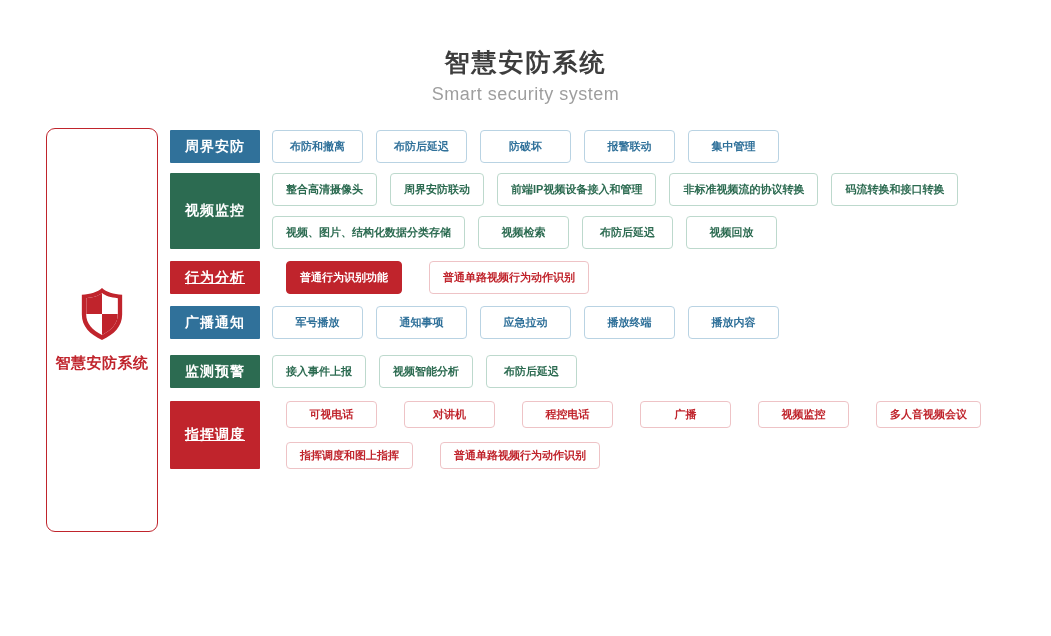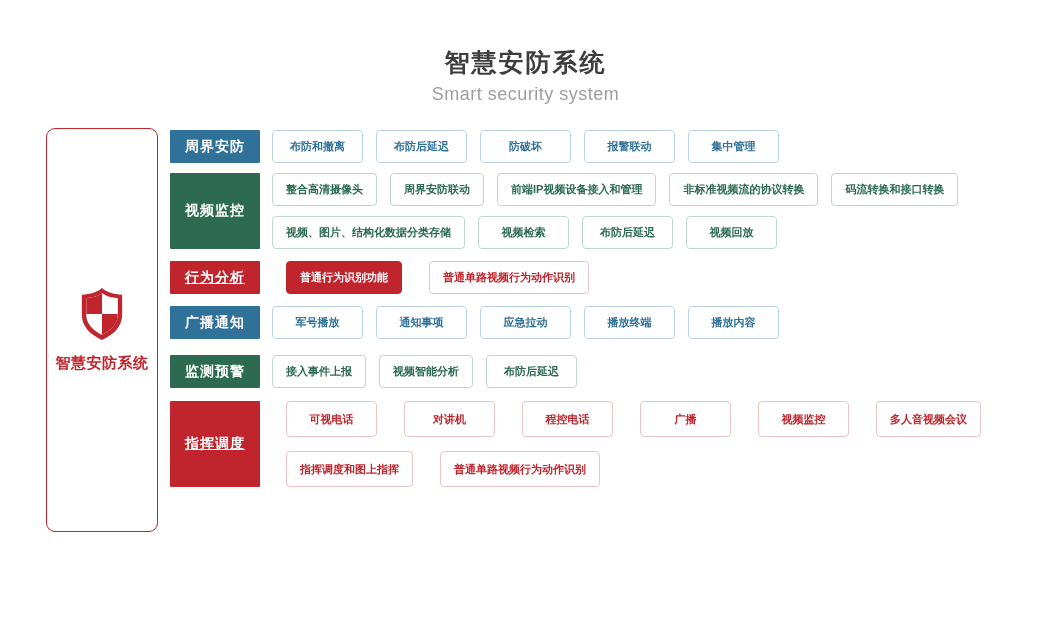--- a/index.html
+++ b/index.html
@@ -69,21 +69,21 @@
     display: flex; flex-direction: column; justify-content: center;
     gap: 10px;
   }
   .item-row { display: flex; gap: 13px; }
   .item {
     height: 33px; min-width: 91px; padding: 0 13px;
     background: #ffffff; border: 1px solid; border-radius: 4px;
     display: flex; align-items: center; justify-content: center;
     font-size: 11px; font-weight: bold; white-space: nowrap;
   }
-  .group-g5 .item { height: 36px; }
+  .group-g5 .item { height: 27px; }
   .group-g5 .item-rows { gap: 14px; }
 
   .blue .group-header  { background: var(--blue); }
   .green .group-header { background: var(--green); }
   .red .group-header   { background: var(--red); text-decoration: underline; }
   .blue .item  { color: var(--blue);  border-color: var(--blue-border); }
   .green .item { color: var(--green); border-color: var(--green-border); }
   .red .item   { color: var(--red);   border-color: var(--red-border); margin-left: 14px; }
   .red .item.filled {
     background: var(--red); color: #ffffff; border-color: var(--red);

